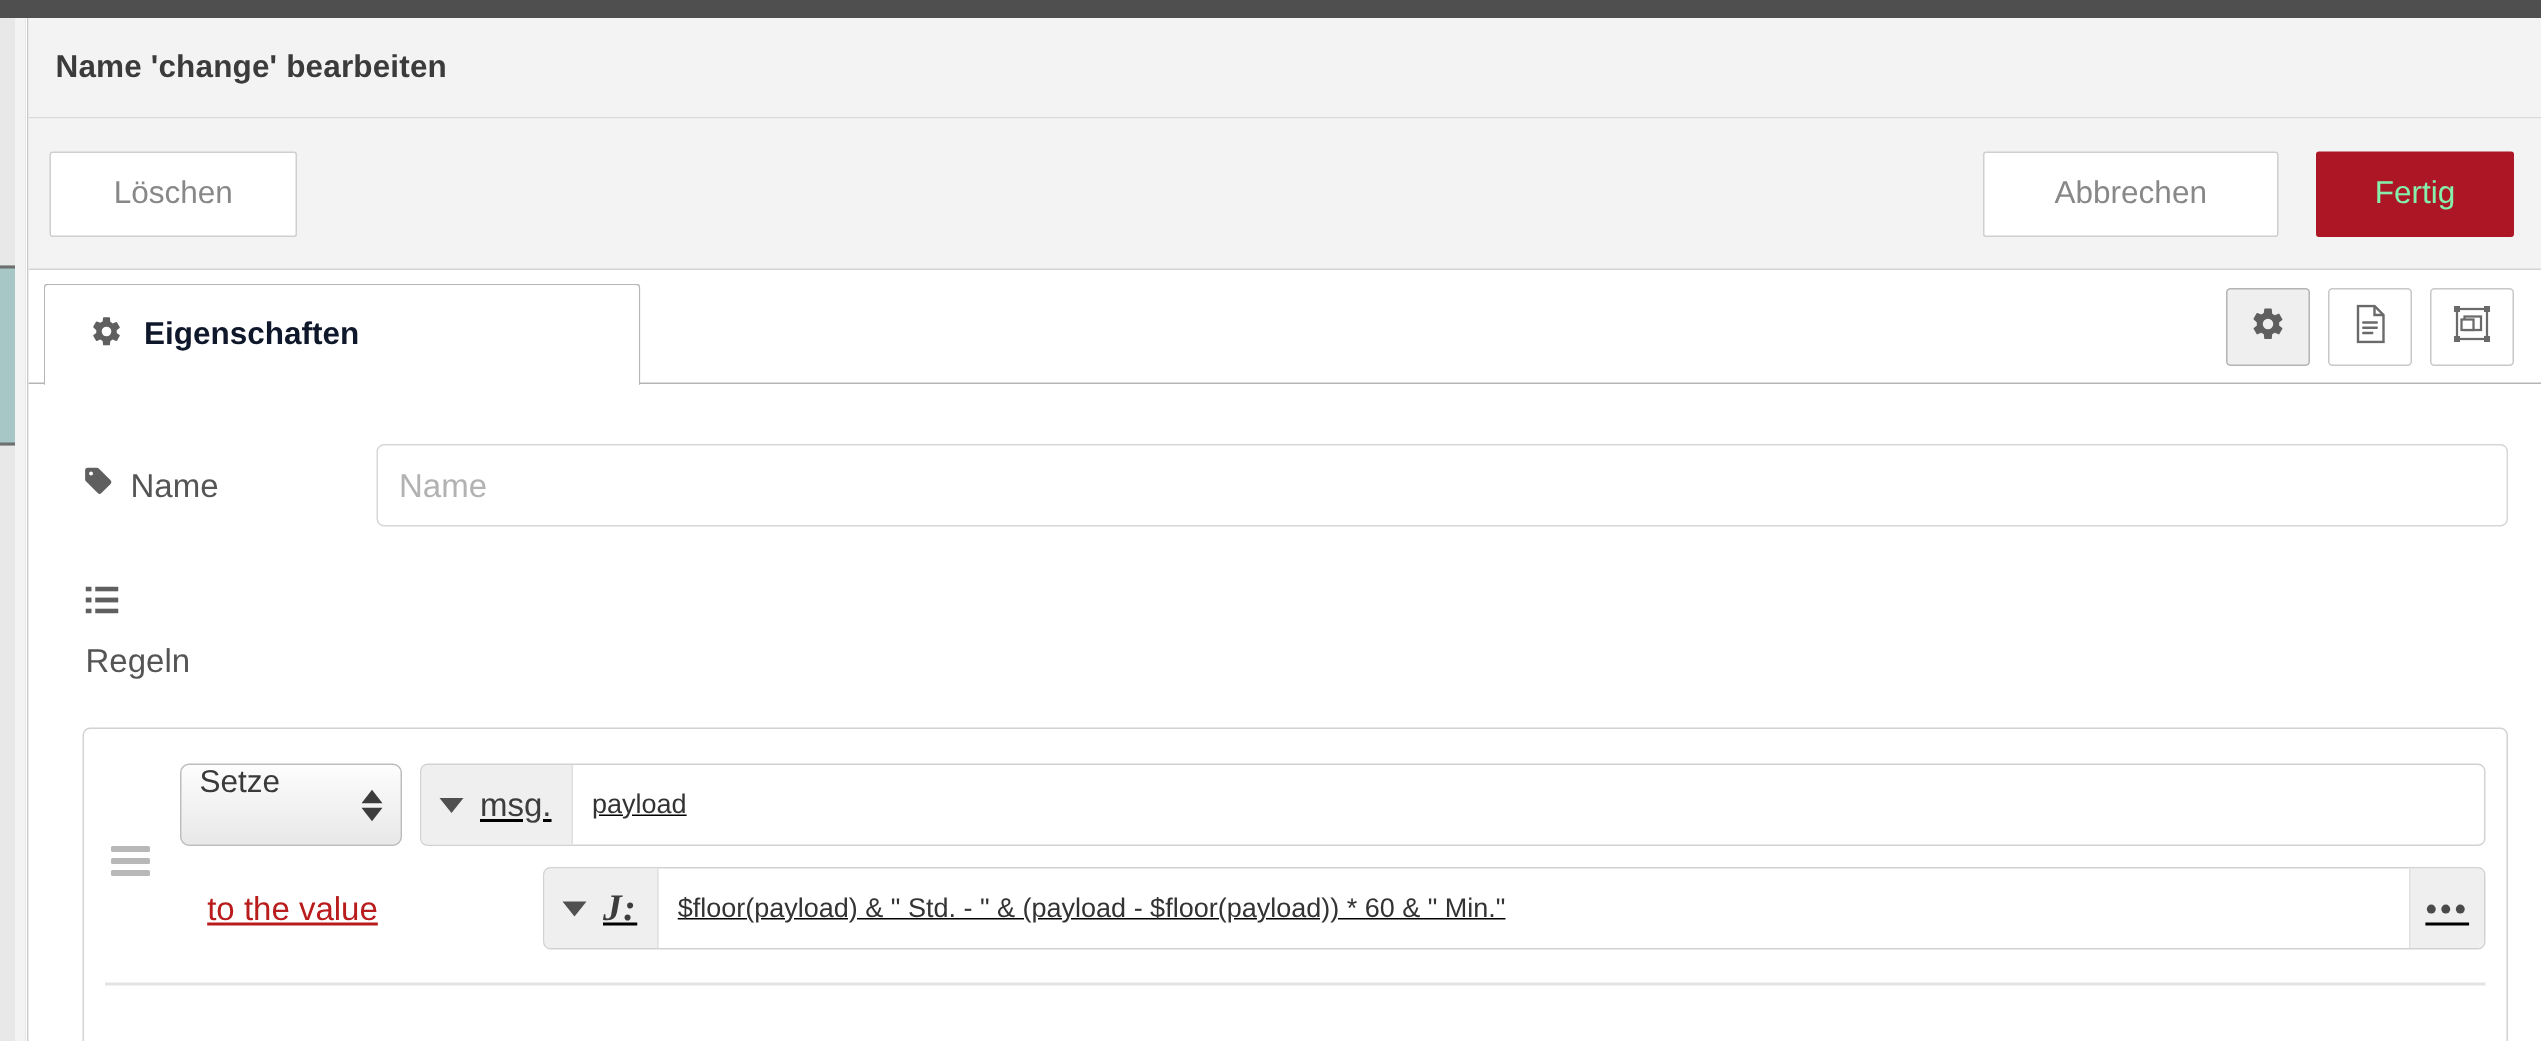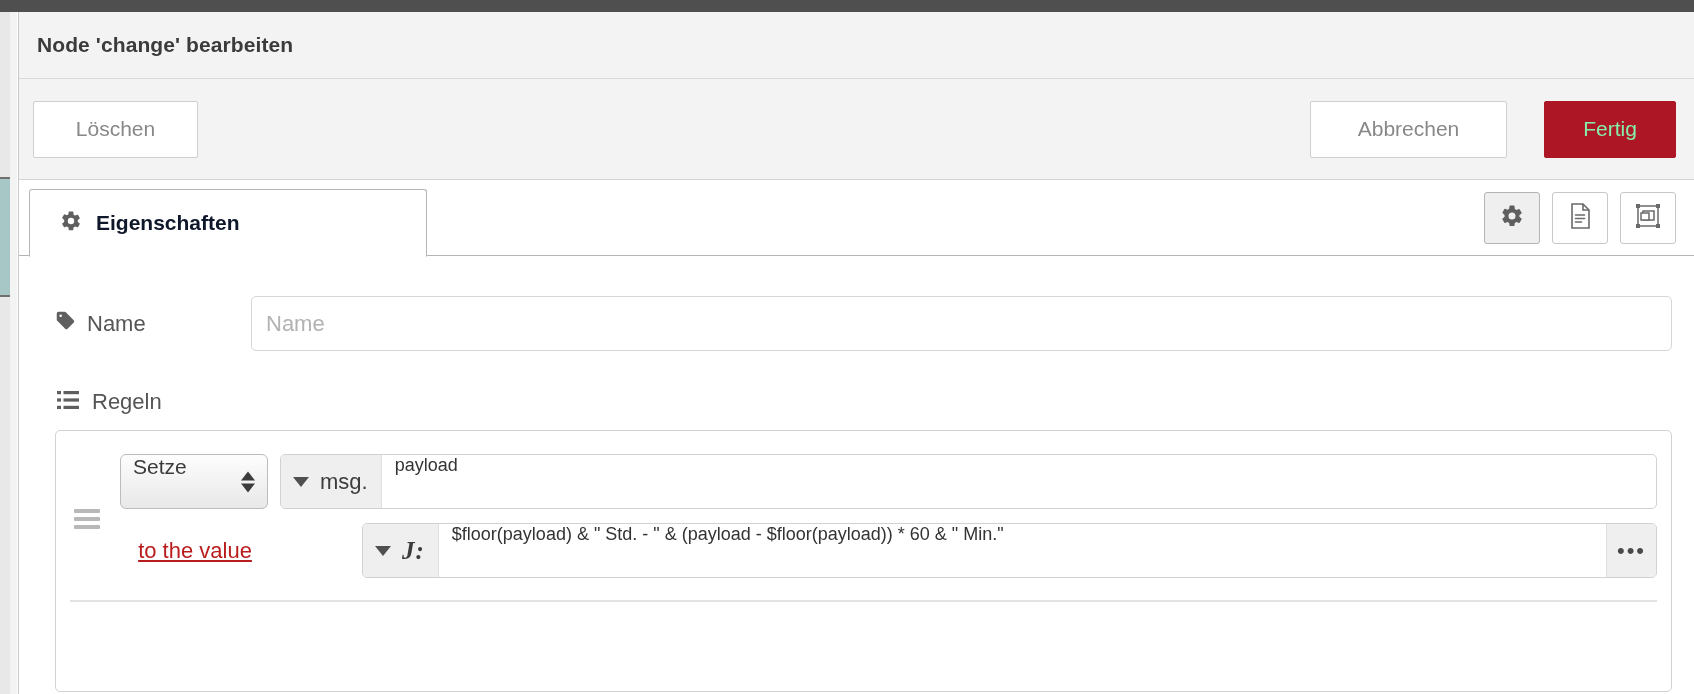--- a/index.html
+++ b/index.html
@@ -80,21 +80,21 @@
     border-bottom: 1px solid #d4d4d4;
     display: flex;
     align-items: center;
     padding: 0 18px 0 14px;
     position: relative;
   }
   .toolbar-right {
     margin-left: auto;
     display: flex;
     align-items: center;
-    gap: 37px;
+    gap: 25px;
   }
 
   .btn {
     font-family: "Liberation Sans", sans-serif;
     font-size: 21px;
     cursor: pointer;
     border-radius: 2px;
     display: inline-flex;
     align-items: center;
     justify-content: center;
@@ -196,26 +196,26 @@
     font-size: 22px;
     color: #333333;
     font-family: "Liberation Sans", sans-serif;
     background: #ffffff;
     outline: none;
   }
   .txt-input::placeholder { color: #b2b2b2; }
 
   .section-label {
     display: flex;
-    align-items: center;
     gap: 13px;
     font-size: 22px;
     color: #555555;
     padding-left: 38px;
-    margin-bottom: 15px;
+    margin-bottom: 31px;
+    flex-direction: column;
   }
 
   
   .rules-box {
     margin: 0 22px 0 36px;
     border: 1px solid #d2d2d2;
     border-radius: 5px;
     background: #ffffff;
     height: 262px;
     position: relative;
@@ -288,22 +288,24 @@
     border-right: 7px solid transparent;
     border-top: 9px solid #3c3c3c;
   }
 
   .typed-input {
     flex: 1;
     height: 55px;
     border: 1px solid #d2d2d2;
     border-radius: 5px;
     display: flex;
+    align-items: center;
     background: #ffffff;
     overflow: hidden;
+    text-decoration: underline;
   }
   .type-chip {
     height: 53px;
     background: #efefef;
     display: flex;
     align-items: center;
     gap: 11px;
     padding: 0 13px 0 12px;
     cursor: pointer;
     border-right: 1px solid #e0e0e0;
@@ -374,21 +376,21 @@
   <div class="top-strip"></div>
 
   <div class="left-sliver">
     <div class="node-bit"></div>
     <div class="scroll-bit"></div>
   </div>
 
   <div class="dialog">
 
     <div class="dlg-header">
-      <div class="dlg-title">Node 'change' bearbeiten</div>
+      <div class="dlg-title">Name 'change' bearbeiten</div>
     </div>
 
     <div class="dlg-toolbar">
       <button class="btn btn-secondary btn-delete">Löschen</button>
       <div class="toolbar-right">
         <button class="btn btn-secondary btn-cancel">Abbrechen</button>
         <button class="btn btn-primary">Fertig</button>
       </div>
     </div>
 

